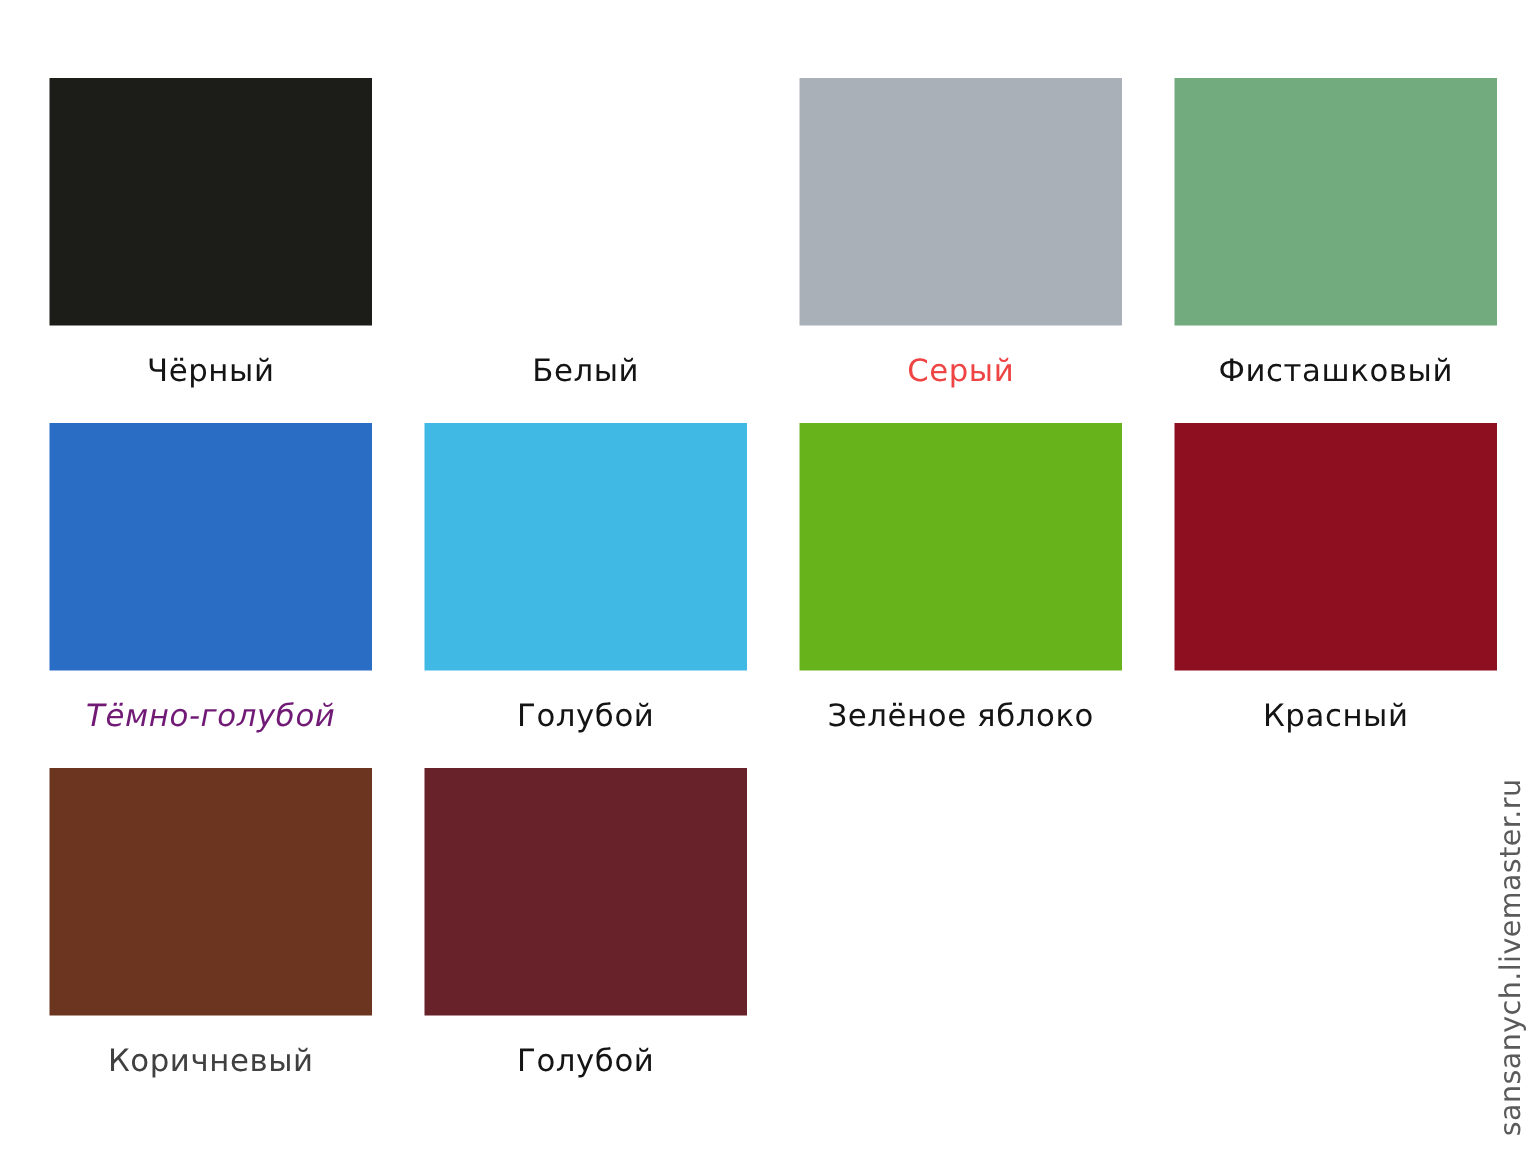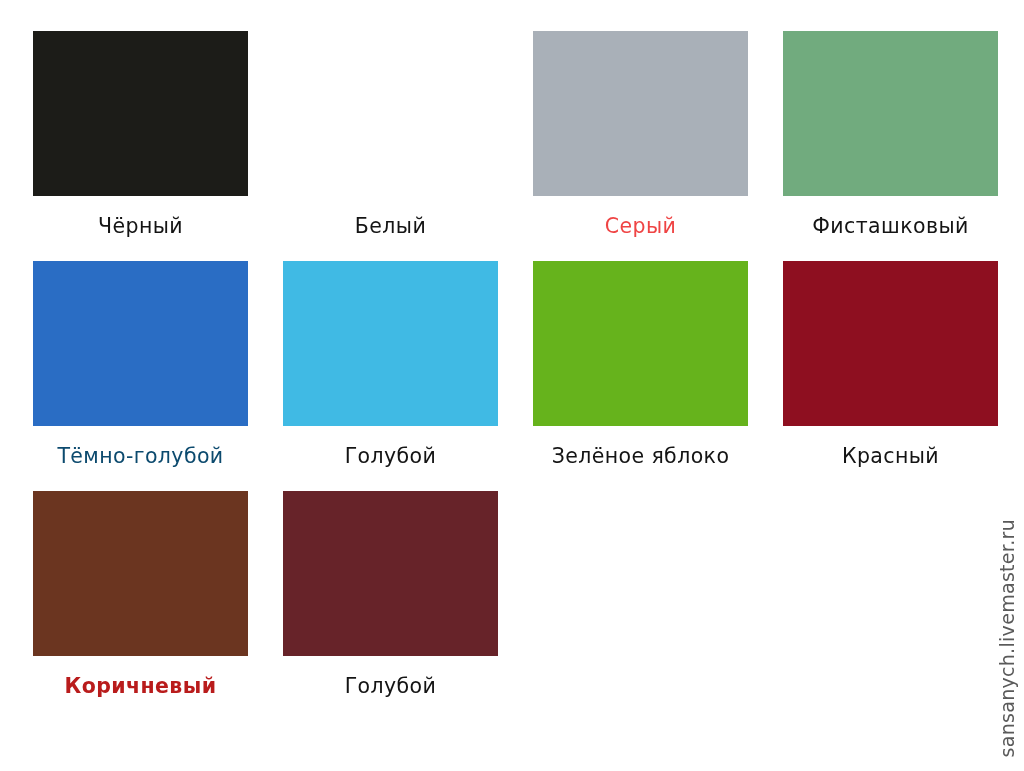--- a/index.html
+++ b/index.html
@@ -36,20 +36,21 @@
     row-gap: 0px;
     grid-auto-rows: 230px;
   }
 
   .swatch-cell {
     width: 215px;
     height: 230px;
     display: flex;
     flex-direction: column;
     align-items: center;
+    margin-top: 21px;
   }
 
   .swatch-chip {
     width: 215px;
     height: 165px;
     display: block;
     box-sizing: border-box;
   }
 
   .swatch-chip.is-white {
@@ -113,42 +114,42 @@
       <span class="swatch-label" style="color: #ef4444;">Серый</span>
     </div>
 
     <div class="swatch-cell">
       <span class="swatch-chip" style="background-color: rgb(113, 171, 126);"></span>
       <span class="swatch-label" style="color: rgb(20, 20, 20);">Фисташковый</span>
     </div>
 
     <div class="swatch-cell">
       <span class="swatch-chip" style="background-color: rgb(42, 109, 196);"></span>
-      <span class="swatch-label" style="color: #0c4a6e;">Тёмно-голубой</span>
+      <span class="swatch-label" style="color: #701a75; font-style: italic;">Тёмно-голубой</span>
     </div>
 
 
     <div class="swatch-cell">
       <span class="swatch-chip" style="background-color: rgb(64, 186, 228);"></span>
       <span class="swatch-label" style="color: rgb(20, 20, 20);">Голубой</span>
     </div>
 
     <div class="swatch-cell">
       <span class="swatch-chip" style="background-color: rgb(102, 179, 28);"></span>
       <span class="swatch-label" style="color: rgb(20, 20, 20);">Зелёное яблоко</span>
     </div>
 
     <div class="swatch-cell">
       <span class="swatch-chip" style="background-color: rgb(142, 15, 32);"></span>
       <span class="swatch-label" style="color: rgb(20, 20, 20);">Красный</span>
     </div>
 
     <div class="swatch-cell">
       <span class="swatch-chip" style="background-color: rgb(107, 53, 32);"></span>
-      <span class="swatch-label" style="color: #b91c1c; font-weight: bold;">Коричневый</span>
+      <span class="swatch-label" style="color: #404040;">Коричневый</span>
     </div>
 
     <div class="swatch-cell">
       <span class="swatch-chip" style="background-color: rgb(103, 35, 41);"></span>
       <span class="swatch-label" style="color: rgb(20, 20, 20);">Голубой</span>
     </div>
 
 
   </div>
 

